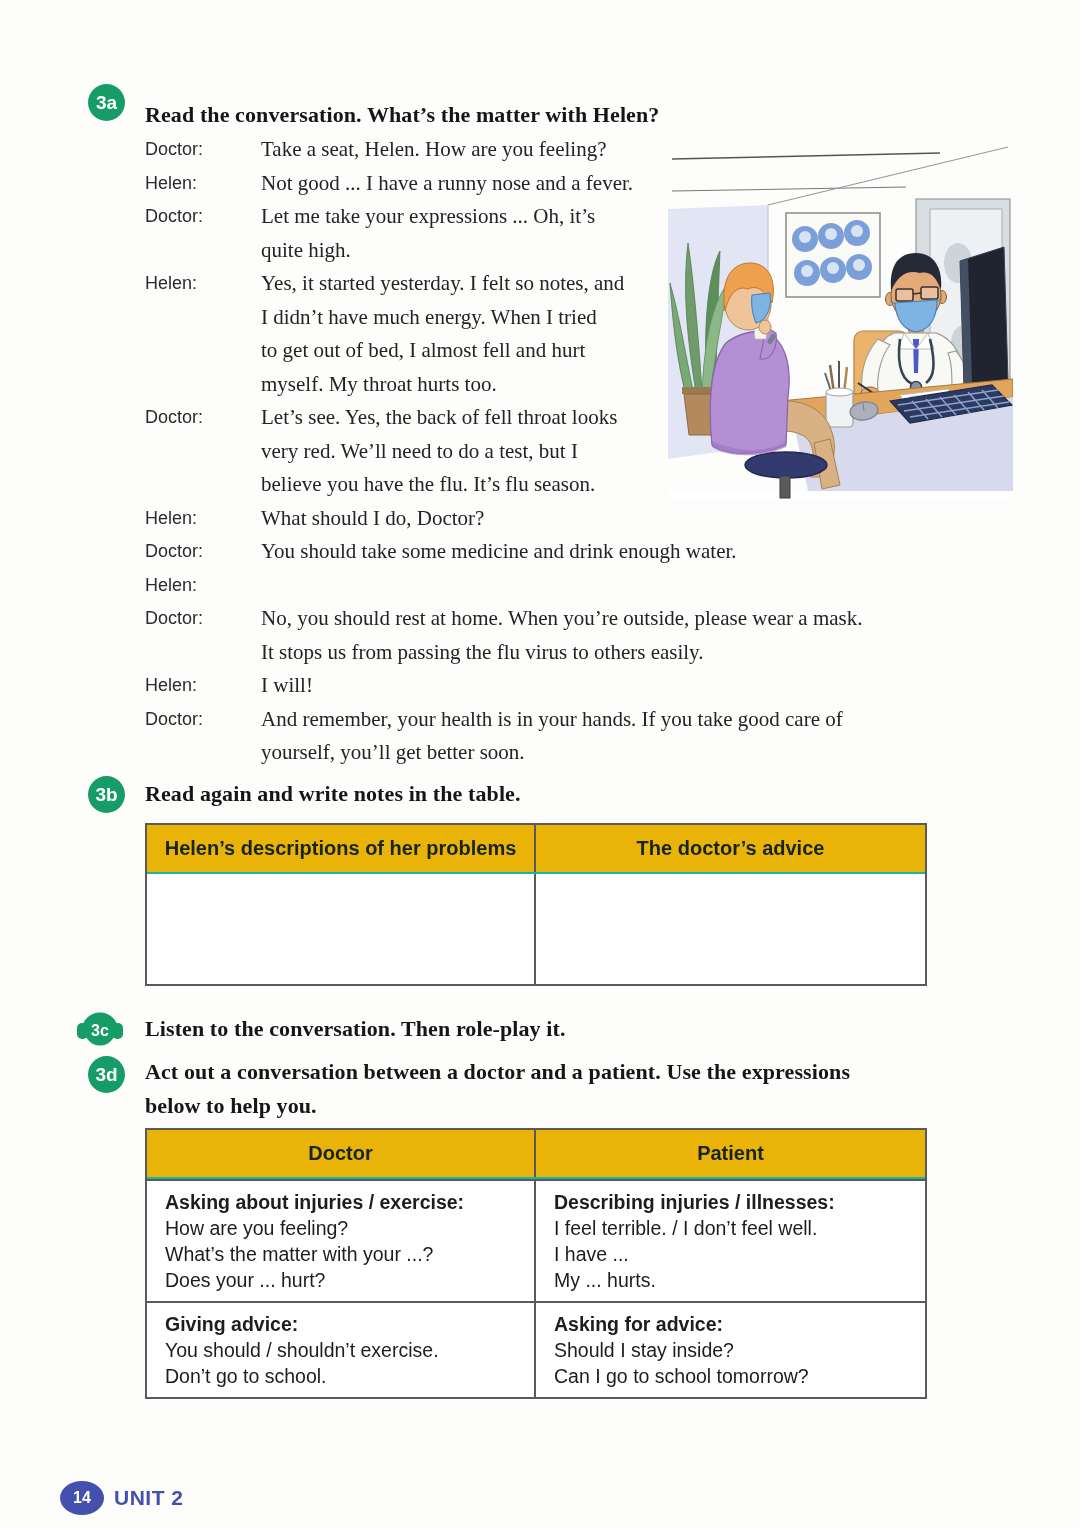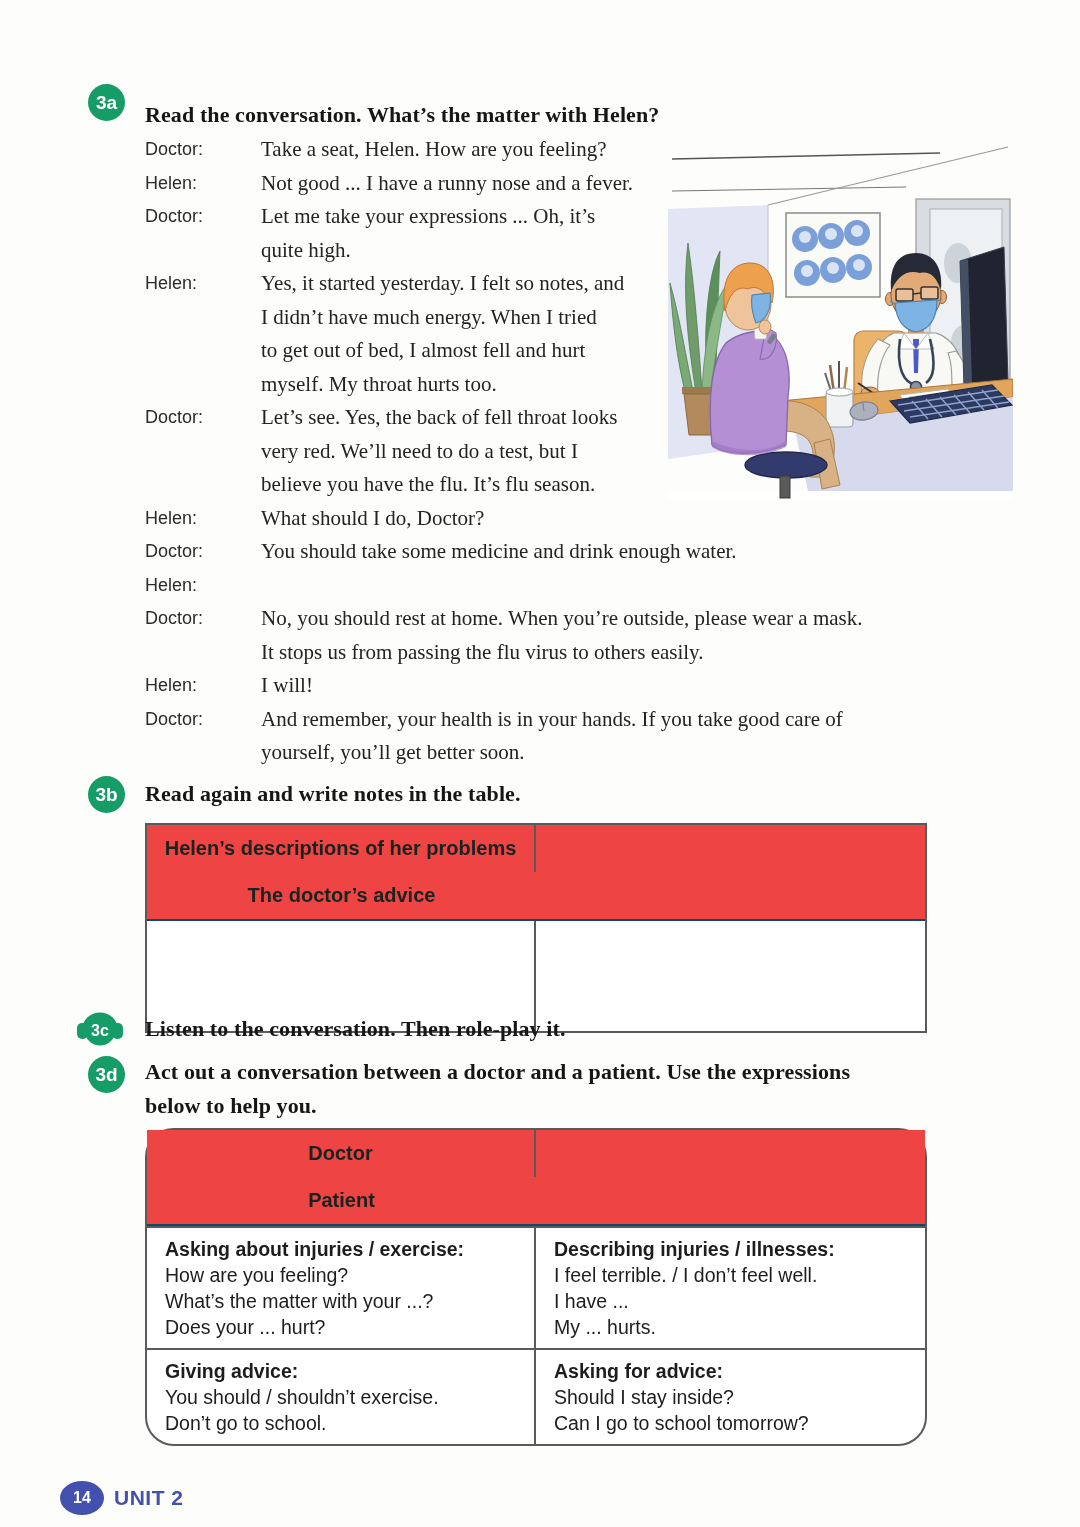--- a/index.html
+++ b/index.html
@@ -31,37 +31,37 @@
   
   #illustration { position:absolute; left:668px; top:143px; width:345px; height:356px; }
   
   #badge-3b { left:88px; top:776px; }
   #title-3b { left:145px; top:781px; }
   .grid-table {
     position:absolute; left:145px; width:782px;
     border:2px solid #5a5a5a; background:#fff; box-sizing:border-box;
   }
   #notes-table { top:823px; }
-  .t-head { display:flex; background:#ef4444; border-bottom:2px solid #0c4a6e;flex-direction:column; }
+  .t-head { display:flex; background:#eab308; border-bottom:2px solid #14b8a6; }
   .t-hcell {
     width:50%; box-sizing:border-box; text-align:center;
     font-family:"Liberation Sans", sans-serif; font-weight:bold;
     font-size:20px; color:#17241f; padding:12px 4px;
   }
   .t-hcell.first { border-right:2px solid #5a5a5a; }
   .t-body { display:flex; height:110px; }
   .t-bcell { width:50%; box-sizing:border-box; }
   .t-bcell.first { border-right:2px solid #5a5a5a; }
   
   #badge-3c { position:absolute; left:74px; top:1003px; width:52px; height:46px; }
   #title-3c { left:145px; top:1016px; }
   #badge-3d { left:88px; top:1056px; }
   #title-3d-l1 { left:145px; top:1059px; }
   #title-3d-l2 { left:145px; top:1093px; }
-  #exp-table { top:1128px;border-radius:29px; }
+  #exp-table { top:1128px; }
   .exp-row { display:flex; border-top:2px solid #5a5a5a; }
   .exp-cell {
     width:50%; box-sizing:border-box; padding:8px 16px 8px 18px;
     font-family:"Liberation Sans", sans-serif; font-size:19.5px;
     line-height:26px; color:#1d1d1d;
   }
   .exp-cell.first { border-right:2px solid #5a5a5a; }
   .exp-title { font-weight:bold; }
   
   #page-circle {

